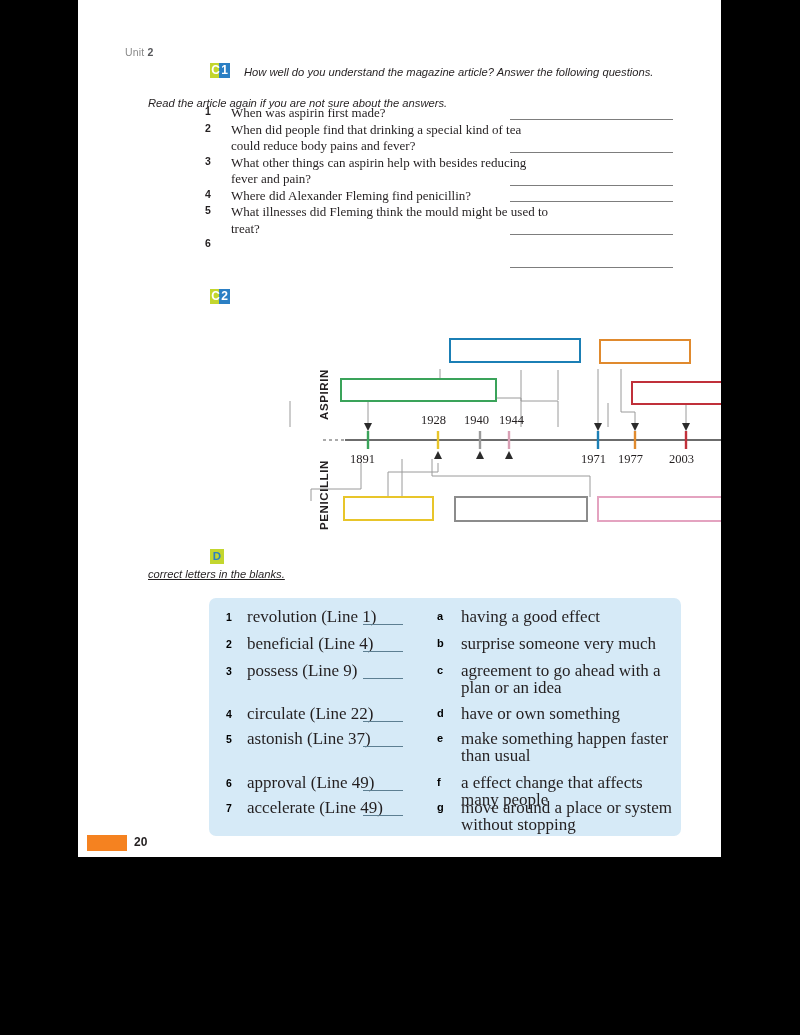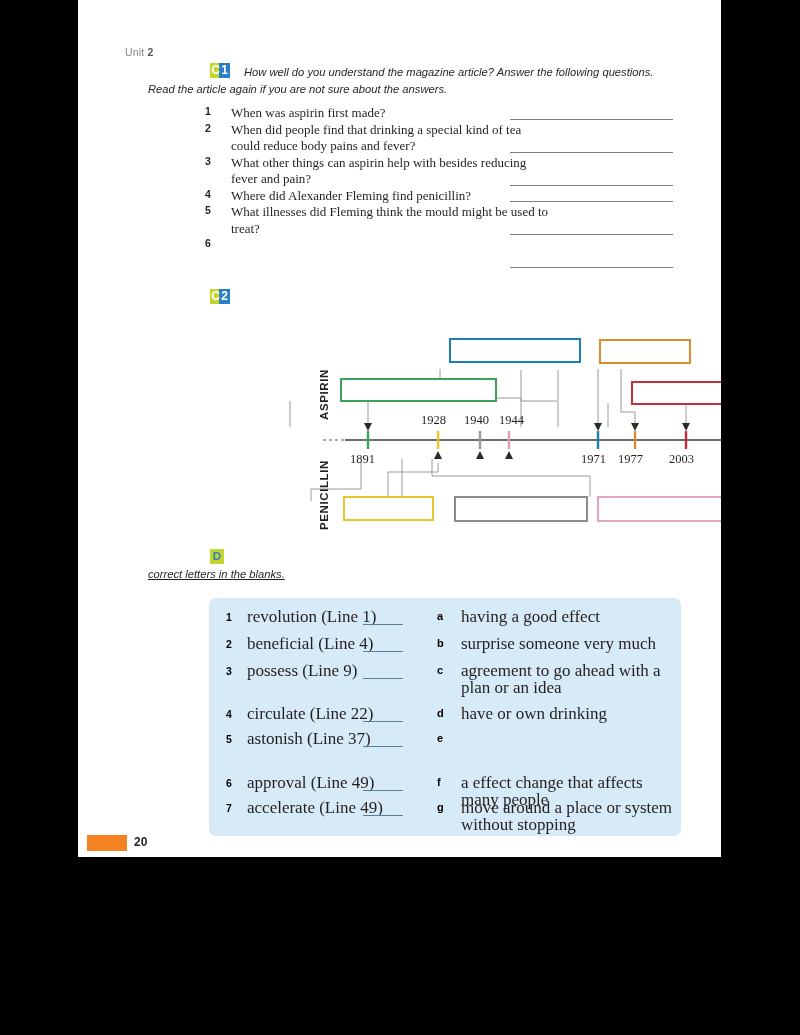--- a/index.html
+++ b/index.html
@@ -15,21 +15,21 @@
   .badge .t1,.badge .t2{position:absolute;top:0;width:11px;height:15px;line-height:15px;text-align:center;
      font-family:"Liberation Sans",sans-serif;font-weight:bold;font-size:12px;color:#fff;}
   .badge .t1{left:0;}
   .badge .t2{left:9px;}
   .badgeD{display:inline-block;width:14px;height:15px;position:relative;vertical-align:-2px;margin-right:10px;}
   .badgeD .sq{position:absolute;left:0;top:0;width:14px;height:15px;background:#c3d62e;}
   .badgeD .t1{position:absolute;left:0;top:0;width:14px;height:15px;line-height:15px;text-align:center;
      font-family:"Liberation Sans",sans-serif;font-weight:bold;font-size:11.5px;color:#2b7fc4;}
   .instr{font-family:"Liberation Sans",sans-serif;font-style:italic;font-size:11.2px;color:#231f20;line-height:16.5px;}
   .hdr-c1{position:absolute;left:132px;top:62px;width:462px;}
-  .hdr-c1 .l2{margin-left:-62px;}
+  .hdr-c1 .l2{margin-left:-62px;margin-top:14px;}
   .hdr-c2{position:absolute;left:132px;top:288px;width:470px;}
   .hdr-c2 .l2{margin-left:-62px;}
   .hdr-d{position:absolute;left:132px;top:548px;width:460px;}
   .hdr-d .l2{margin-left:-62px;text-decoration:underline;}
 
   
   .qlist{position:absolute;left:127px;top:105px;width:500px;}
   .qrow{position:relative;min-height:16.5px;}
   .qnum{position:absolute;left:0;top:0;width:16px;font-family:"Liberation Sans",sans-serif;
         font-weight:bold;font-size:10.5px;color:#231f20;}
@@ -228,23 +228,24 @@
     <div class="mlet" style="left:228px;top:12px">a</div>
     <div class="mrow" style="left:252px;top:10px;width:215px">having a good effect</div>
 
     <div class="mlet" style="left:228px;top:39px">b</div>
     <div class="mrow" style="left:252px;top:37px;width:215px">surprise someone very much</div>
 
     <div class="mlet" style="left:228px;top:66px">c</div>
     <div class="mrow" style="left:252px;top:64px;width:208px">agreement to go ahead with a plan or an idea</div>
 
     <div class="mlet" style="left:228px;top:109px">d</div>
-    <div class="mrow" style="left:252px;top:107px;width:215px">have or own drinking</div>
+    <div class="mrow" style="left:252px;top:107px;width:215px">have or own something</div>
 
     <div class="mlet" style="left:228px;top:134px">e</div>
+    <div class="mrow" style="left:252px;top:132px;width:208px">make something happen faster than usual</div>
 
     <div class="mlet" style="left:228px;top:178px">f</div>
     <div class="mrow" style="left:252px;top:176px;width:222px">a effect change that affects many people</div>
 
     <div class="mlet" style="left:228px;top:203px">g</div>
     <div class="mrow" style="left:252px;top:201px;width:218px">move around a place or system without stopping</div>
   </div>
 
   <div class="pnum-sh"></div>
   <div class="pnum-box"></div>

